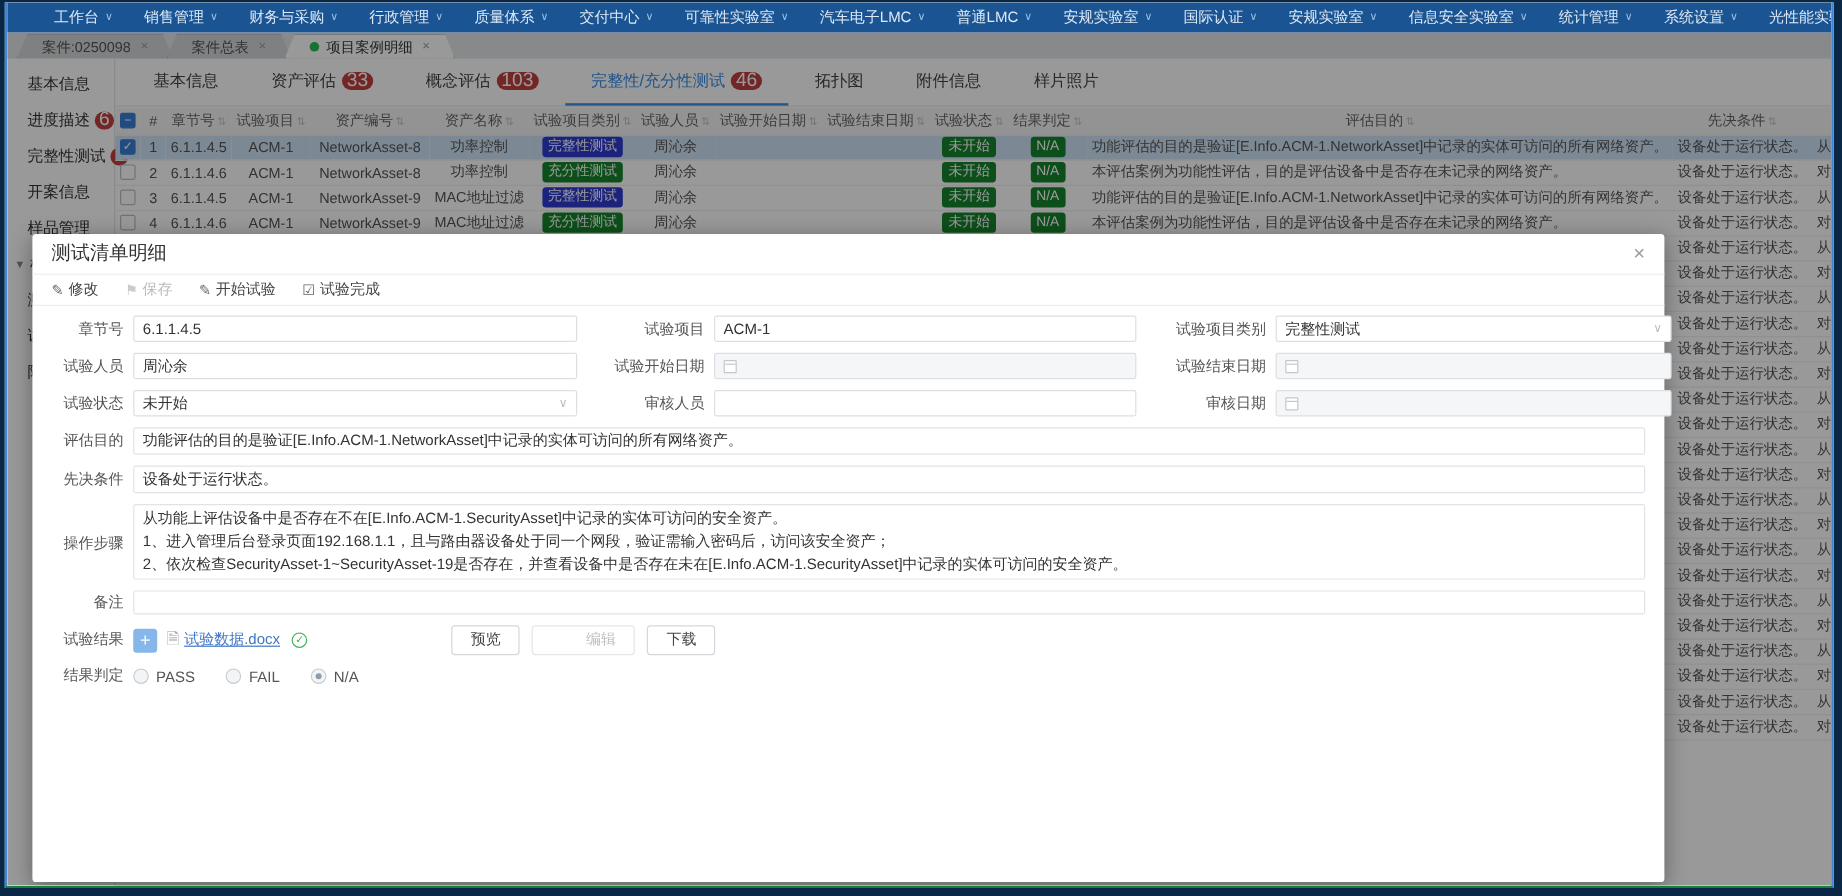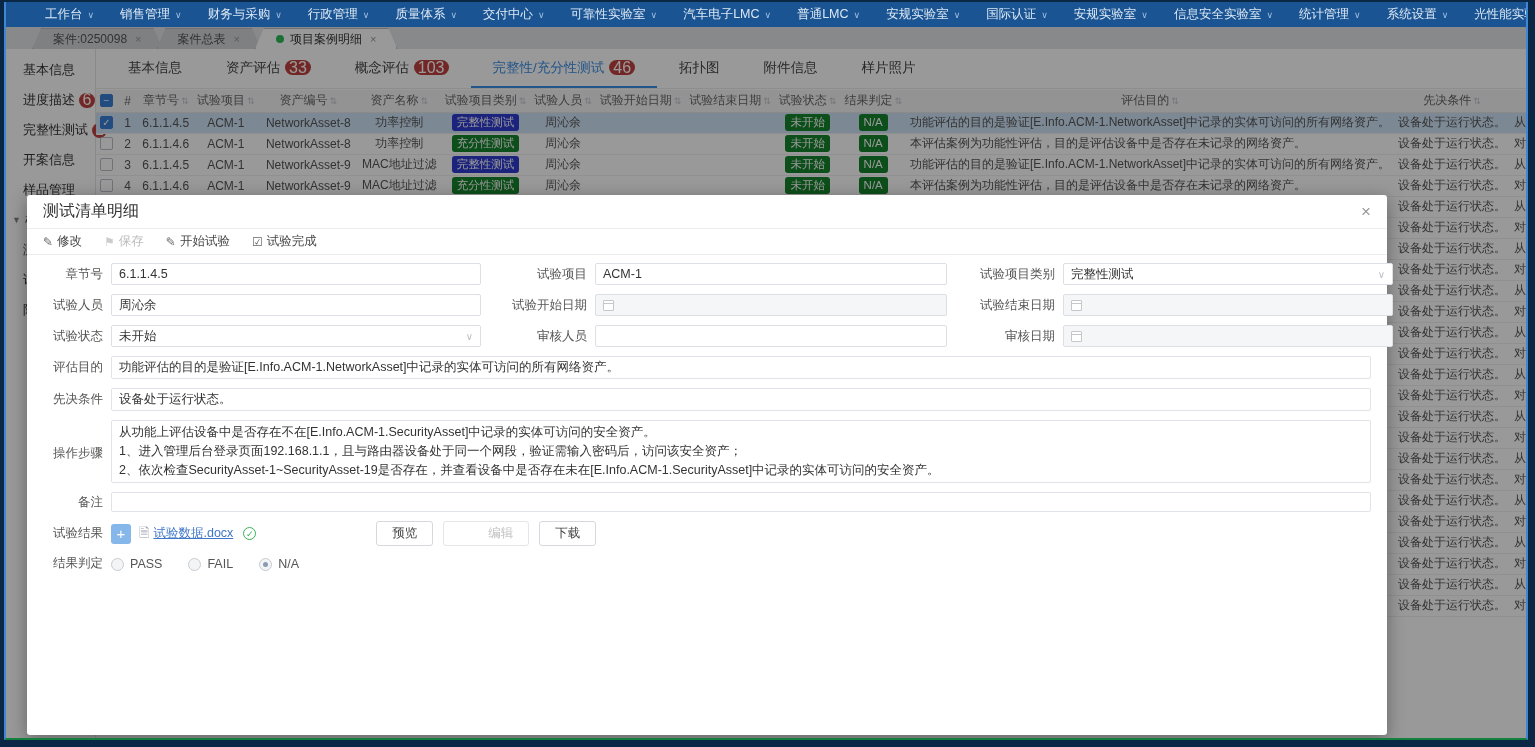--- a/index.html
+++ b/index.html
@@ -6,21 +6,21 @@
   html,body { width:1535px; height:747px; background:#0a2745; font-family:"Liberation Sans","DejaVu Sans",sans-serif; overflow:hidden; }
   .window { position:absolute; left:4px; top:2px; width:1524px; height:738px; background:#ffffff; border-left:2px solid #3f86d6; border-right:2px solid #3f86d6; border-bottom:2px solid #15803d; overflow:hidden; }
 
   
   .topnav { position:absolute; left:0; top:0; width:100%; height:25px; background:#1a5493; display:flex; align-items:center; justify-content:space-between; z-index:60; }
   .nav-menu { display:flex; align-items:center; height:100%; padding-left:26px; }
   .nav-item { display:flex; align-items:center; gap:5px; color:#dce8f5; font-size:12.5px; padding:0 13px; height:100%; cursor:pointer; white-space:nowrap; }
   .nav-item .chev { font-size:9px; color:#9fc0e2; }
 
   
-  .tabstrip { position:absolute; left:0; top:25px; width:100%; height:22px; background:#e3e5e8; display:flex; align-items:flex-end; padding-left:26px; }
+  .tabstrip { position:absolute; left:0; top:25px; width:100%; height:22px; background:#e3e5e8; display:flex; align-items:flex-end; padding-left:8px; }
   .wtab { position:relative; display:flex; align-items:center; gap:6px; height:21px; padding:0 20px; margin-right:-6px; background:#d2d5d9; border:1px solid #b9bdc2; border-bottom:none; font-size:12px; color:#555; clip-path:polygon(9px 0, calc(100% - 9px) 0, 100% 100%, 0 100%); cursor:pointer; }
   .wtab.active { background:#ffffff; color:#333; z-index:2; }
   .wtab .dot { width:8px; height:8px; border-radius:50%; background:#2ebd59; }
   .wtab .x { color:#999; font-size:11px; margin-left:2px; }
 
   
   .workspace { position:absolute; left:0; top:47px; width:100%; height:691px; background:#fff; }
   .sidebar { position:absolute; left:0; top:0; width:90px; height:100%; background:#fff; border-right:1px solid #e4e4e4; padding-top:6px; }
   .side-item { display:flex; align-items:center; gap:4px; height:30px; padding-left:17px; font-size:13px; color:#333; cursor:pointer; white-space:nowrap; }
   .side-item .tri { font-size:9px; color:#888; margin-left:-11px; }
@@ -76,21 +76,21 @@
   .att-row { display:flex; align-items:center; }
   .add-btn { width:20px; height:20px; background:#85b7ea; color:#fff; border-radius:3px; display:flex; align-items:center; justify-content:center; font-size:15px; cursor:pointer; margin-right:8px; }
   .doc-ic { color:#9aa2ab; font-size:13px; margin-right:4px; }
   .file-link { color:#3f76c8; text-decoration:underline; cursor:pointer; }
   .ok-ic { width:13px; height:13px; border:1px solid #39b257; color:#39b257; border-radius:50%; font-size:9px; display:inline-flex; align-items:center; justify-content:center; margin-left:10px; }
   .att-btns { display:flex; gap:10px; margin-left:120px; }
   .btn { height:25px; padding:0 15px; border:1px solid #d5d8dd; border-radius:3px; background:#fff; font-size:12.5px; color:#444; display:flex; align-items:center; cursor:pointer; }
   .btn.disabled { color:#c0c0c0; border-color:#e4e6e9; cursor:default;padding-left:44px; }
 
   .radio-row { display:flex; align-items:center; gap:26px; }
-  .radio { display:flex; align-items:flex-end; gap:6px; color:#555; font-size:12.5px; }
+  .radio { display:flex; align-items:flex-start; gap:6px; color:#555; font-size:12.5px; }
   .rdot { width:13px; height:13px; border-radius:50%; border:1px solid #c8ccd2; background:#f2f4f6; position:relative; }
   .rdot.on:after { content:""; position:absolute; left:3px; top:3px; width:5px; height:5px; border-radius:50%; background:#8a9cae; }
 </style>
 </head>
 <body>
 
 <div class="window">
 
   <header class="topnav">
     <nav class="nav-menu" id="nav-menu">

